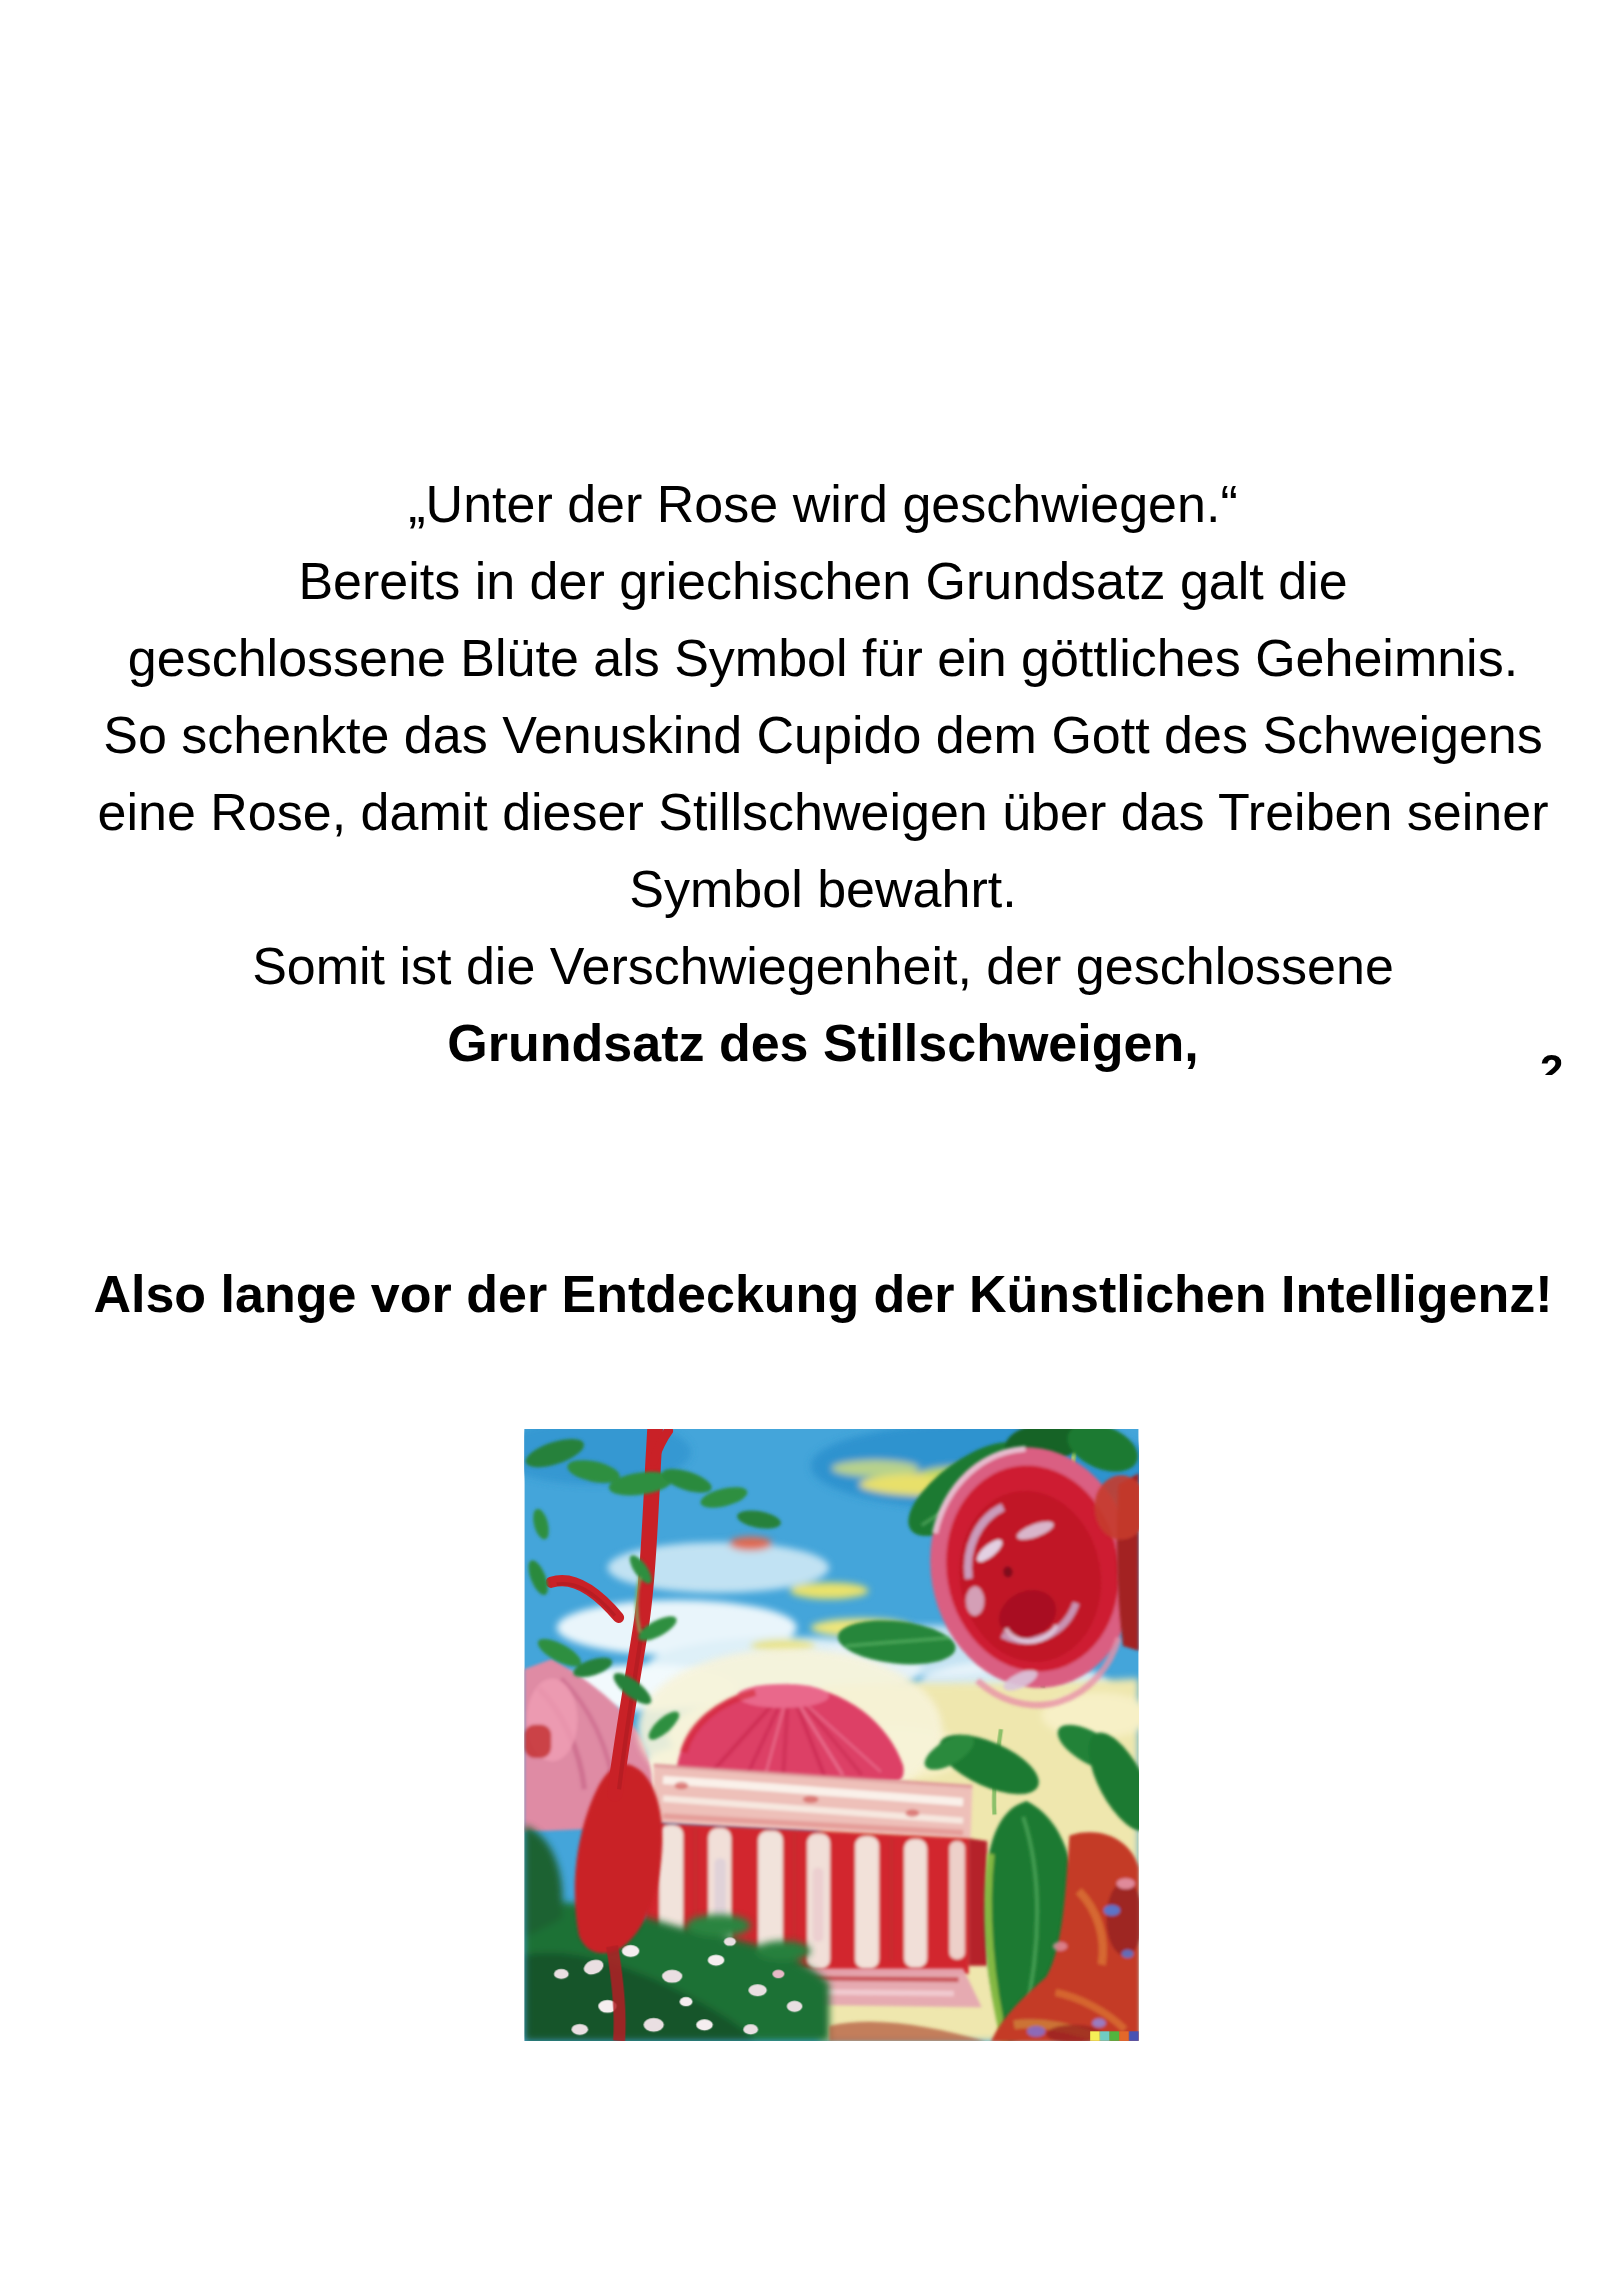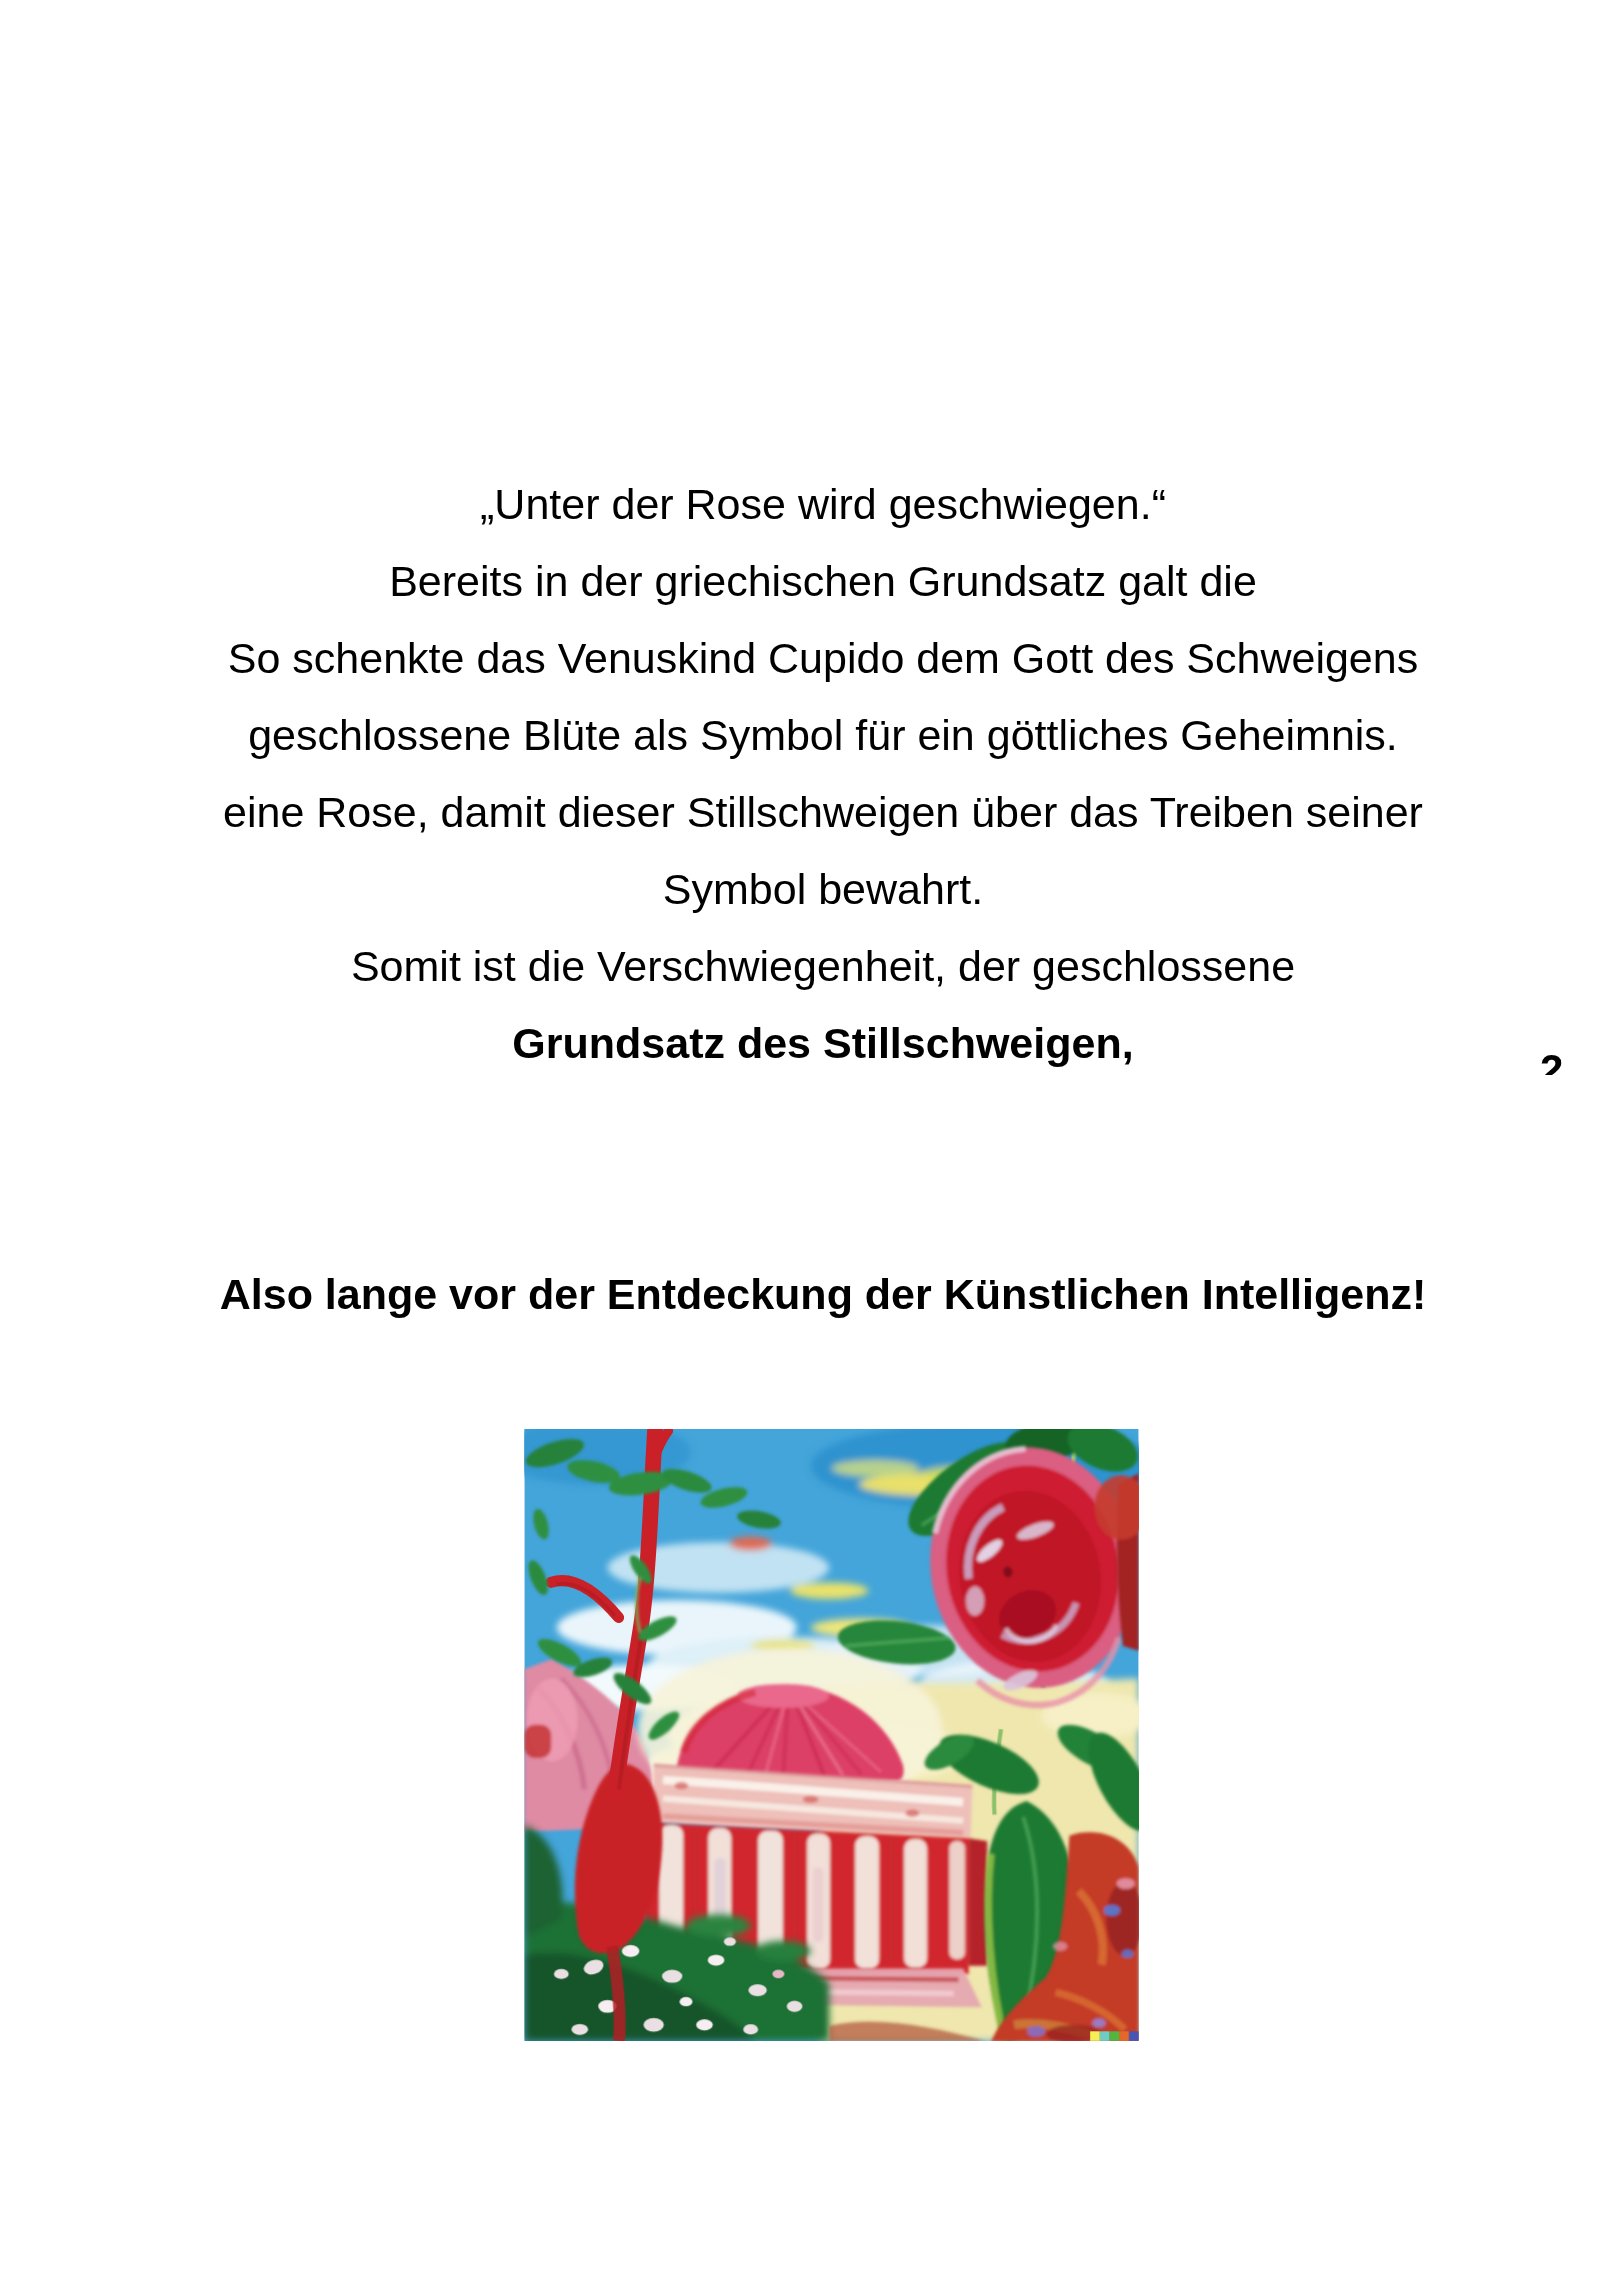--- a/index.html
+++ b/index.html
@@ -12,21 +12,21 @@
   .page{
     position:relative;width:1618px;height:2295px;
     background:#ffffff;overflow:hidden;
   }
   .text-block{
     position:absolute;left:0;top:466px;width:1618px;
     text-align:center;
   }
   .line{
     height:77px;line-height:77px;
-    font-size:43px;white-space:nowrap;
+    font-size:52px;white-space:nowrap;
     font-weight:400;
     margin-left:28px;
   }
   .bold{font-weight:700;}
   .closing-block{
     position:absolute;left:0;top:1256px;width:1618px;
     text-align:center;
   }
   .closing-block .line{font-weight:700;}
   .page-number-clip{
@@ -43,22 +43,22 @@
   .painting svg{display:block;width:100%;height:100%;}
 </style>
 </head>
 <body>
 
 <div class="page">
 
   <div class="text-block">
     <div class="line">„Unter der Rose wird geschwiegen.“</div>
     <div class="line">Bereits in der griechischen Grundsatz galt die</div>
+    <div class="line">geschlossene Blüte als Symbol für ein göttliches Geheimnis.</div>
     <div class="line">So schenkte das Venuskind Cupido dem Gott des Schweigens</div>
-    <div class="line">geschlossene Blüte als Symbol für ein göttliches Geheimnis.</div>
     <div class="line">eine Rose, damit dieser Stillschweigen über das Treiben seiner</div>
     <div class="line">Symbol bewahrt.</div>
     <div class="line">Somit ist die Verschwiegenheit, der geschlossene</div>
     <div class="line bold">Grundsatz des Stillschweigen,</div>
   </div>
 
   <div class="closing-block">
     <div class="line">Also lange vor der Entdeckung der Künstlichen Intelligenz!</div>
   </div>
 

